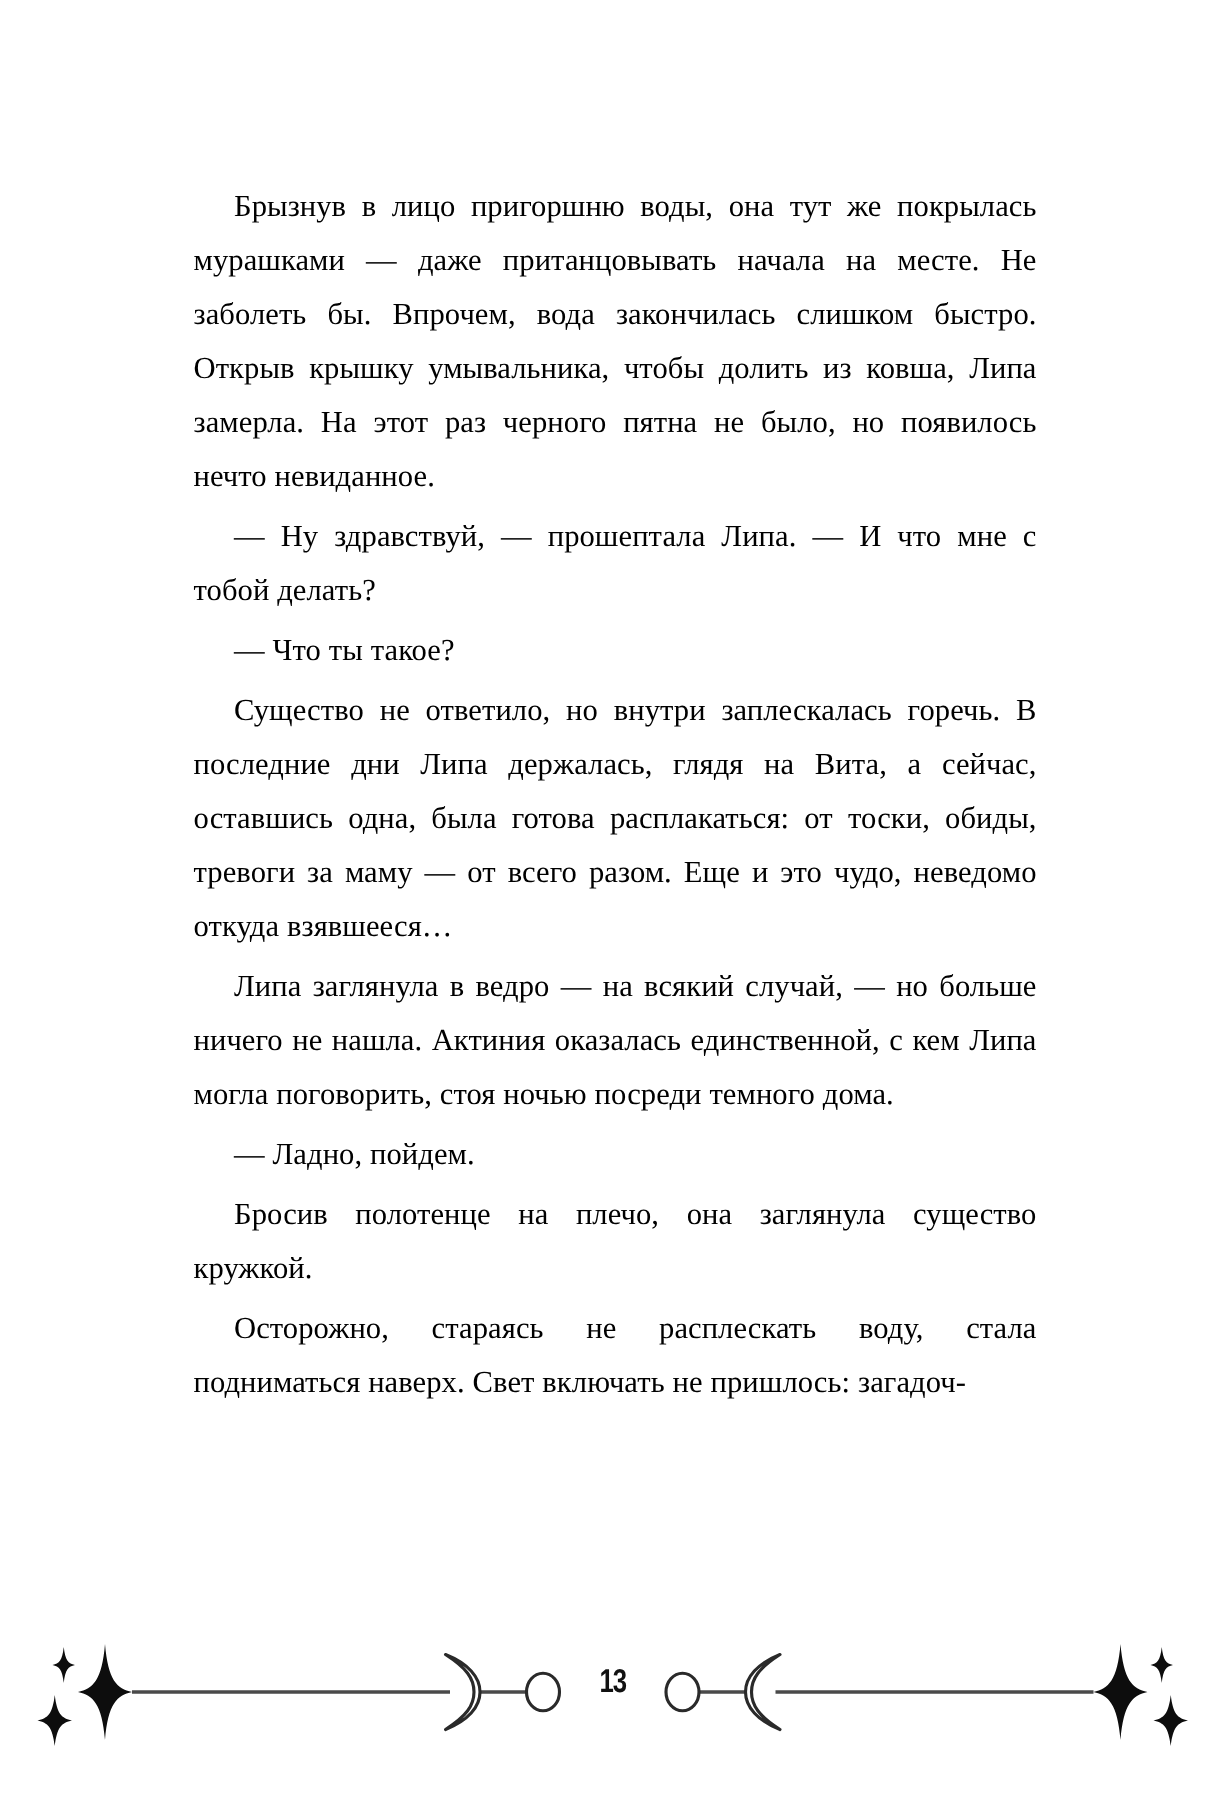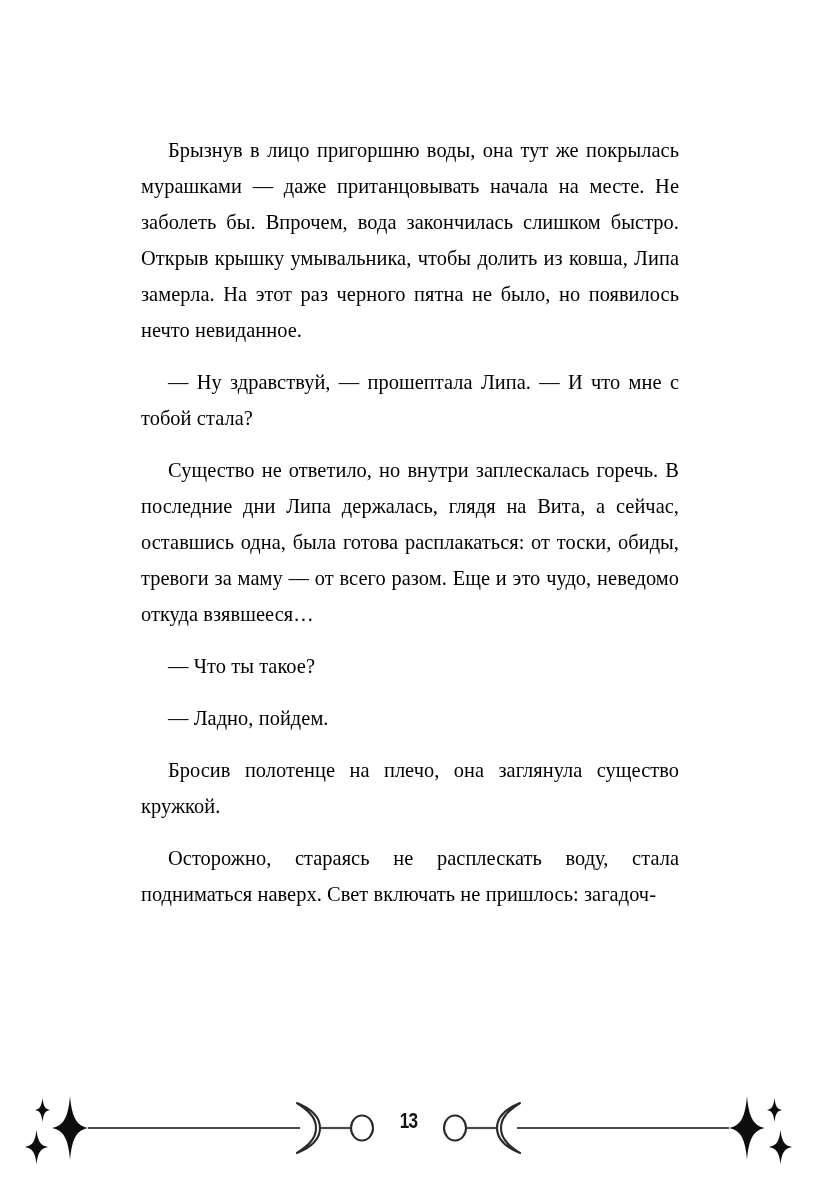--- a/index.html
+++ b/index.html
@@ -24,21 +24,21 @@
 
   
   .textblock {
     position: absolute;
     left: 125px;
     top: 116px;
     width: 570px;
   }
 
   .para {
-    margin: 16px;
+    margin: 4px;
     font-size: 20.4px;
     line-height: 36px;
     text-align: justify;
     text-justify: inter-word;
     text-indent: 27px;
     hyphens: manual;
     word-spacing: 0.1px;
     letter-spacing: 0.05px;
   }
 
@@ -78,23 +78,24 @@
     transform: scaleX(0.78);
   }
 </style>
 </head>
 <body>
 
 <div class="page">
 
   <div class="textblock">
     <p class="para">Брызнув в лицо пригоршню воды, она тут же покрылась мурашками — даже пританцовывать начала на месте. Не заболеть бы. Впрочем, вода закончилась слишком быстро. Открыв крышку умывальника, чтобы долить из ковша, Липа замерла. На этот раз черного пятна не было, но появилось нечто невиданное.</p>
-    <p class="para dialogue">— Ну здравствуй, — прошептала Липа. — И что мне с тобой стала?</p>
+    <p class="para dialogue">— Ну здравствуй, — прошептала Липа. — И что мне с тобой делать?</p>
+    <p class="para dialogue">— Что ты такое?</p>
     <p class="para">Существо не ответило, но внутри заплескалась горечь. В последние дни Липа держалась, глядя на Вита, а сейчас, оставшись одна, была готова расплакаться: от тоски, обиды, тревоги за маму — от всего разом. Еще и это чудо, неведомо откуда взявшееся…</p>
-    <p class="para dialogue">— Что ты такое?</p>
+    <p class="para">Липа заглянула в ведро — на всякий случай, — но больше ничего не нашла. Актиния оказалась единственной, с кем Липа могла поговорить, стоя ночью посреди темного дома.</p>
     <p class="para dialogue">— Ладно, пойдем.</p>
     <p class="para">Бросив полотенце на плечо, она заглянула существо кружкой.</p>
     <p class="para stretch-all">Осторожно, стараясь не расплескать воду, стала подниматься наверх. Свет включать не пришлось: загадоч-</p>
   </div>
 
   <div class="ornament">
     <svg width="817" height="72" viewBox="0 0 817 72" xmlns="http://www.w3.org/2000/svg">
 
       <line x1="88" y1="36" x2="300" y2="36" stroke="#4a4a4a" stroke-width="2.2"></line>
       <line x1="320" y1="36" x2="352" y2="36" stroke="#4a4a4a" stroke-width="2.2"></line>

